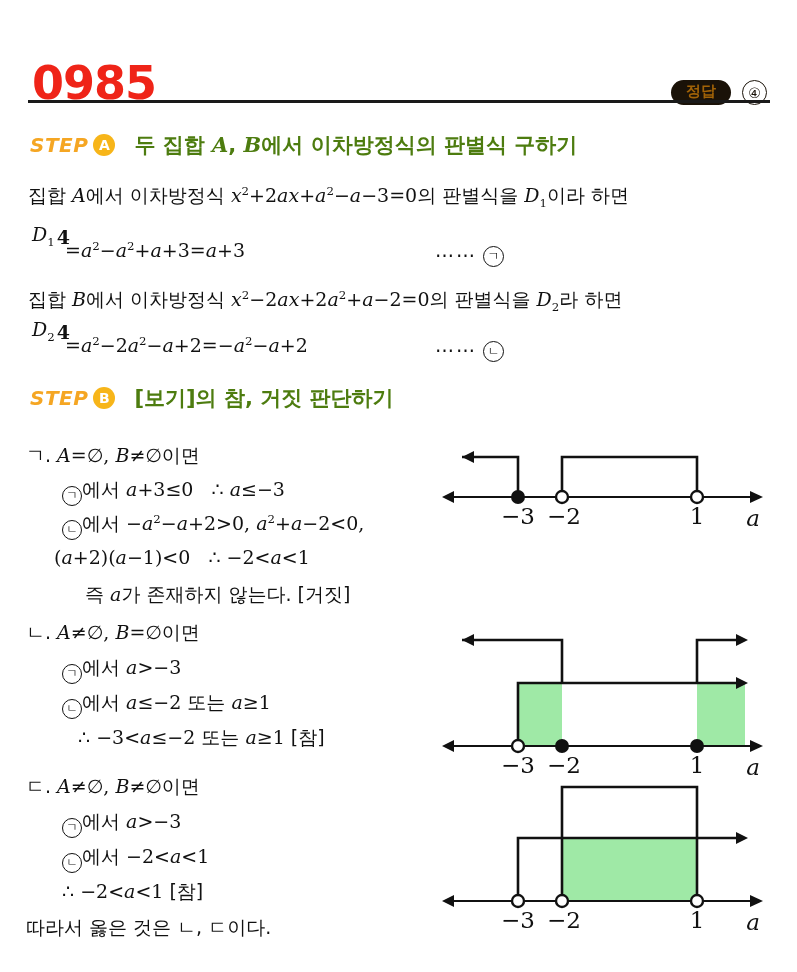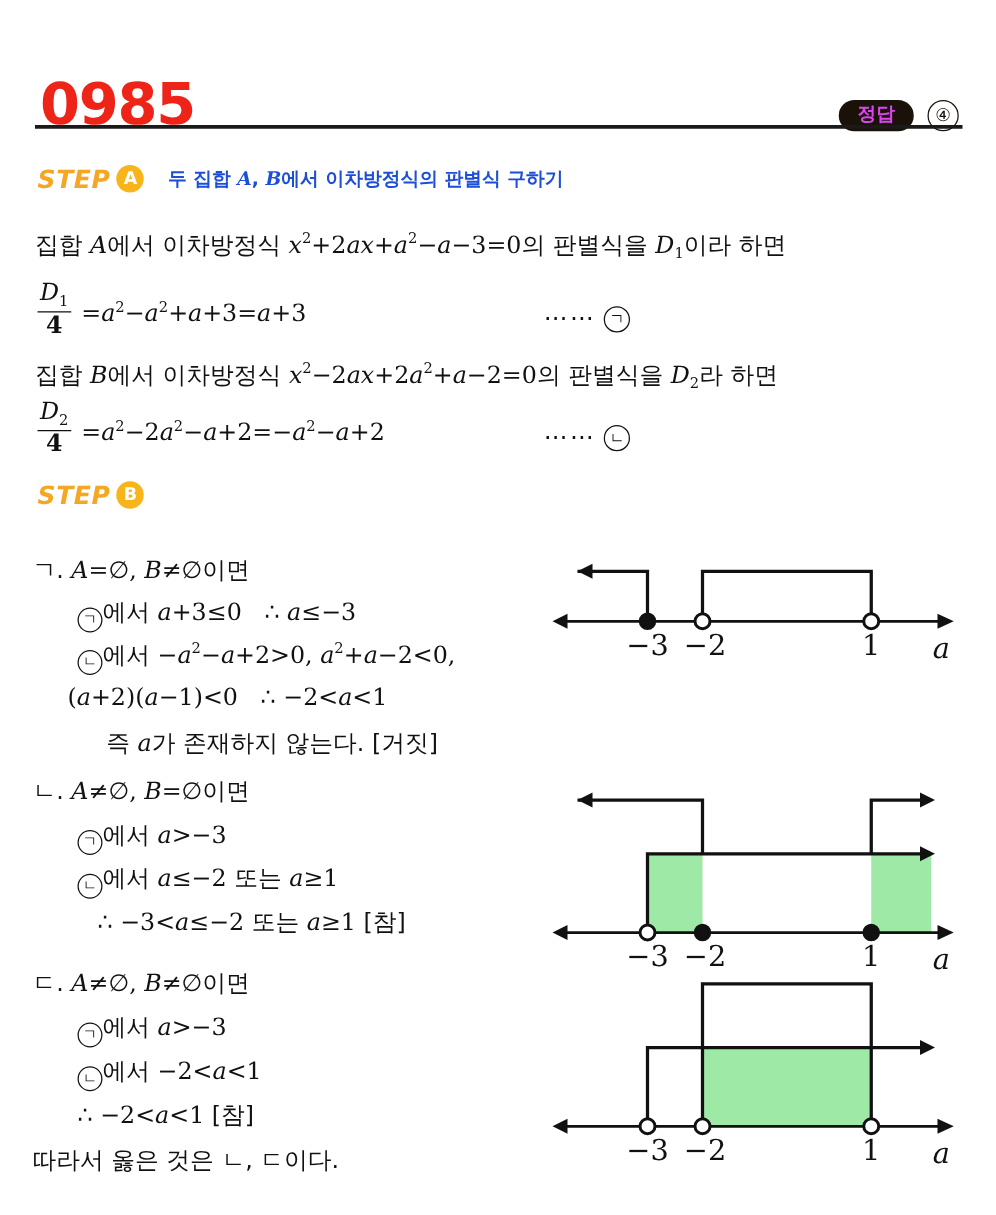--- a/index.html
+++ b/index.html
@@ -16,21 +16,21 @@
   
   .header{position:absolute;left:0;top:28px;width:797px;height:72px;}
   .qnum{
     position:absolute;left:32px;top:32px;
     font-family:"DejaVu Sans",sans-serif;
     font-size:46px;font-weight:700;letter-spacing:-1px;
     color:#ef2418;line-height:1;
   }
   .ans-wrap{position:absolute;right:30px;top:52px;display:flex;align-items:center;gap:11px;}
   .ans-badge{
-    background:#1a1208;color:#d946ef;
+    background:#1a1208;color:#a16207;
     border-radius:14px;
     padding:3px 15px 5px 15px;
     font-size:15px;font-weight:700;
     font-family:"DejaVu Sans",sans-serif;
     line-height:1.1;
   }
   .ans-choice{
     width:23px;height:23px;border:1.4px solid #1a1208;border-radius:50%;
     display:flex;align-items:center;justify-content:center;
     font-size:14px;font-family:"DejaVu Sans",sans-serif;color:#1a1208;
@@ -47,36 +47,36 @@
   .step-badge{
     width:22px;height:22px;border-radius:50%;
     background:#f7b519;color:#ffffff;
     font-family:"DejaVu Sans",sans-serif;
     font-size:14px;font-weight:700;
     display:flex;align-items:center;justify-content:center;
     margin-left:-2px;
   }
   .step-title{
     margin-left:12px;
-    font-size:15px;font-weight:700;color:#1d4ed8;
+    font-size:21px;font-weight:700;color:#4d7c0f;
     font-family:"DejaVu Sans",sans-serif;
   }
 
   
   .ln{position:absolute;font-size:19px;color:#111;white-space:nowrap;
       font-family:"DejaVu Sans",sans-serif;}
   .mi{font-family:"DejaVu Serif","Liberation Serif",serif;font-style:italic;}
   .mn{font-family:"DejaVu Serif","Liberation Serif",serif;font-style:normal;}
   sup.ex{font-size:0.62em;vertical-align:super;
          font-family:"DejaVu Serif",serif;font-style:normal;}
   sub.ix{font-size:0.62em;vertical-align:sub;
          font-family:"DejaVu Serif",serif;font-style:normal;}
 
   
-  .frac{position:absolute;display:inline-flex;flex-direction:column;
+  .frac{position:absolute;display:inline-flex;
         align-items:center;line-height:1;}
   .frac .num{font-family:"DejaVu Serif",serif;font-style:italic;font-size:19px;padding:0 2px 1px 2px;}
   .frac .bar{width:100%;height:1.8px;background:#111;}
   .frac .den{font-family:"DejaVu Serif",serif;font-style:normal;font-weight:700;font-size:19px;padding-top:1px;}
 
   .dots{letter-spacing:2px;}
   .circ{
     display:inline-flex;align-items:center;justify-content:center;
     width:19px;height:19px;border:1.3px solid #111;border-radius:50%;
     font-size:12px;vertical-align:-3px;
@@ -143,20 +143,21 @@
     <span class="mn">=<span class="mi">a</span><sup class="ex">2</sup>−2<span class="mi">a</span><sup class="ex">2</sup>−<span class="mi">a</span>+2=−<span class="mi">a</span><sup class="ex">2</sup>−<span class="mi">a</span>+2</span>
   </div>
   <div class="ln" style="left:435px;top:334px;">
     <span class="dots">……</span>
     <span class="circ">ㄴ</span>
   </div>
 
   <div class="step" style="left:30px;top:384px;">
     <span class="step-word">STEP</span>
     <span class="step-badge">B</span>
+    <span class="step-title">[보기]의 참, 거짓 판단하기</span>
   </div>
 
   <div class="ln" style="left:26px;top:443px;">
     <span>ㄱ.</span>&nbsp;<span class="mi">A</span><span class="mn">=</span>∅<span class="mn">,</span>&nbsp;<span class="mi">B</span><span class="mn">≠</span>∅이면
   </div>
   <div class="ln" style="left:62px;top:477px;">
     <span class="circ-sm">ㄱ</span>에서&nbsp;<span class="mn"><span class="mi">a</span>+3≤0</span>&nbsp;&nbsp;&nbsp;<span class="mn">∴&nbsp;<span class="mi">a</span>≤−3</span>
   </div>
   <div class="ln" style="left:62px;top:511px;">
     <span class="circ-sm">ㄴ</span>에서&nbsp;<span class="mn">−<span class="mi">a</span><sup class="ex">2</sup>−<span class="mi">a</span>+2&gt;0, <span class="mi">a</span><sup class="ex">2</sup>+<span class="mi">a</span>−2&lt;0,</span>

